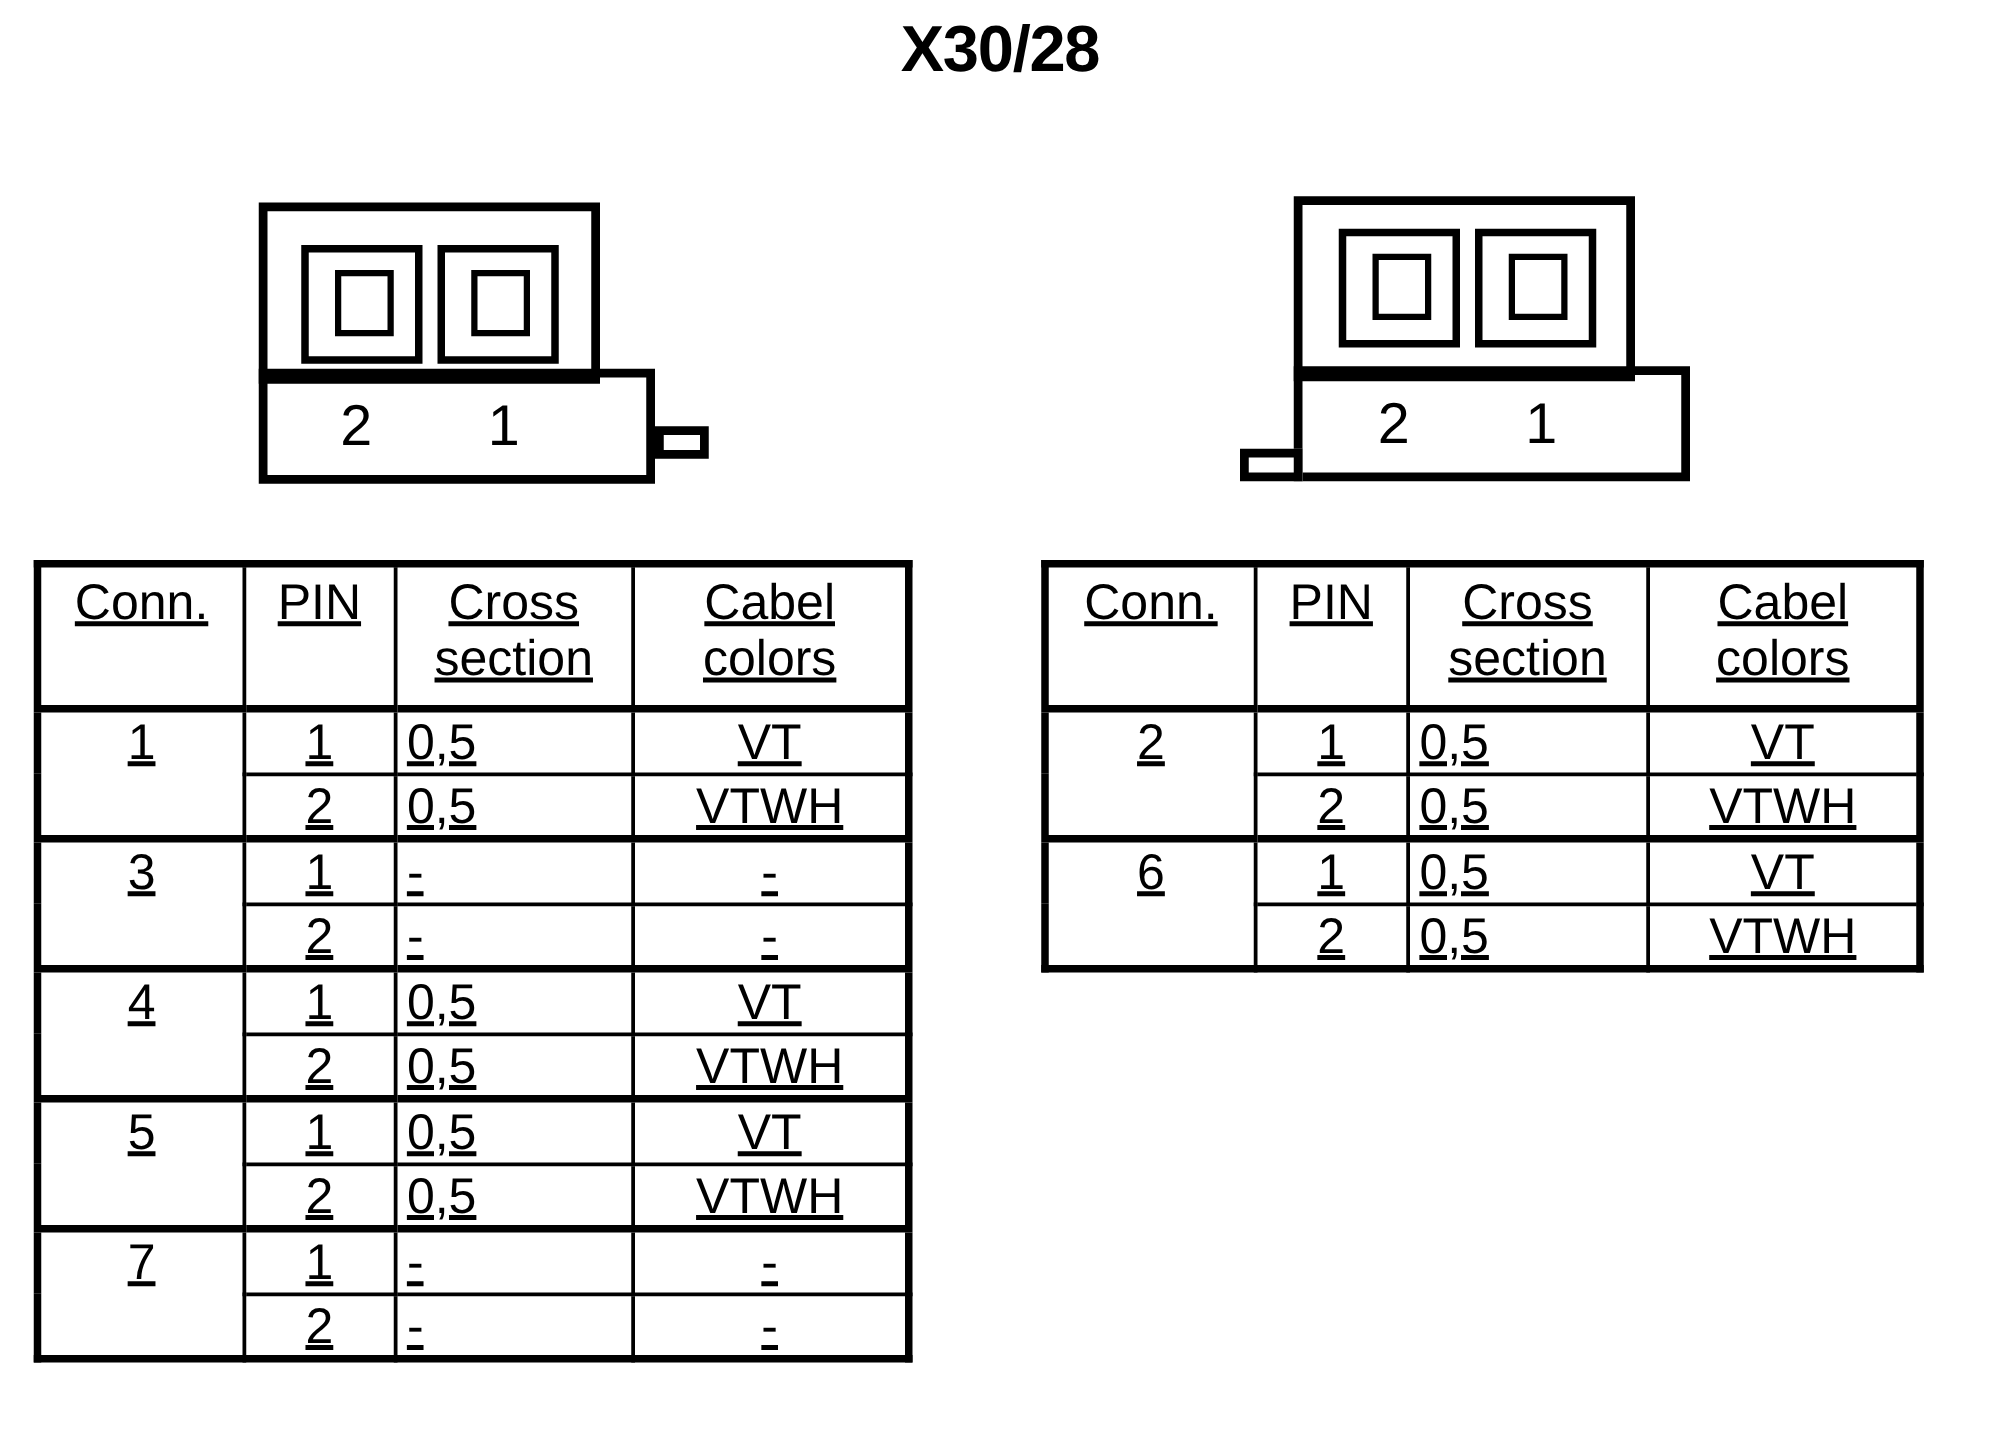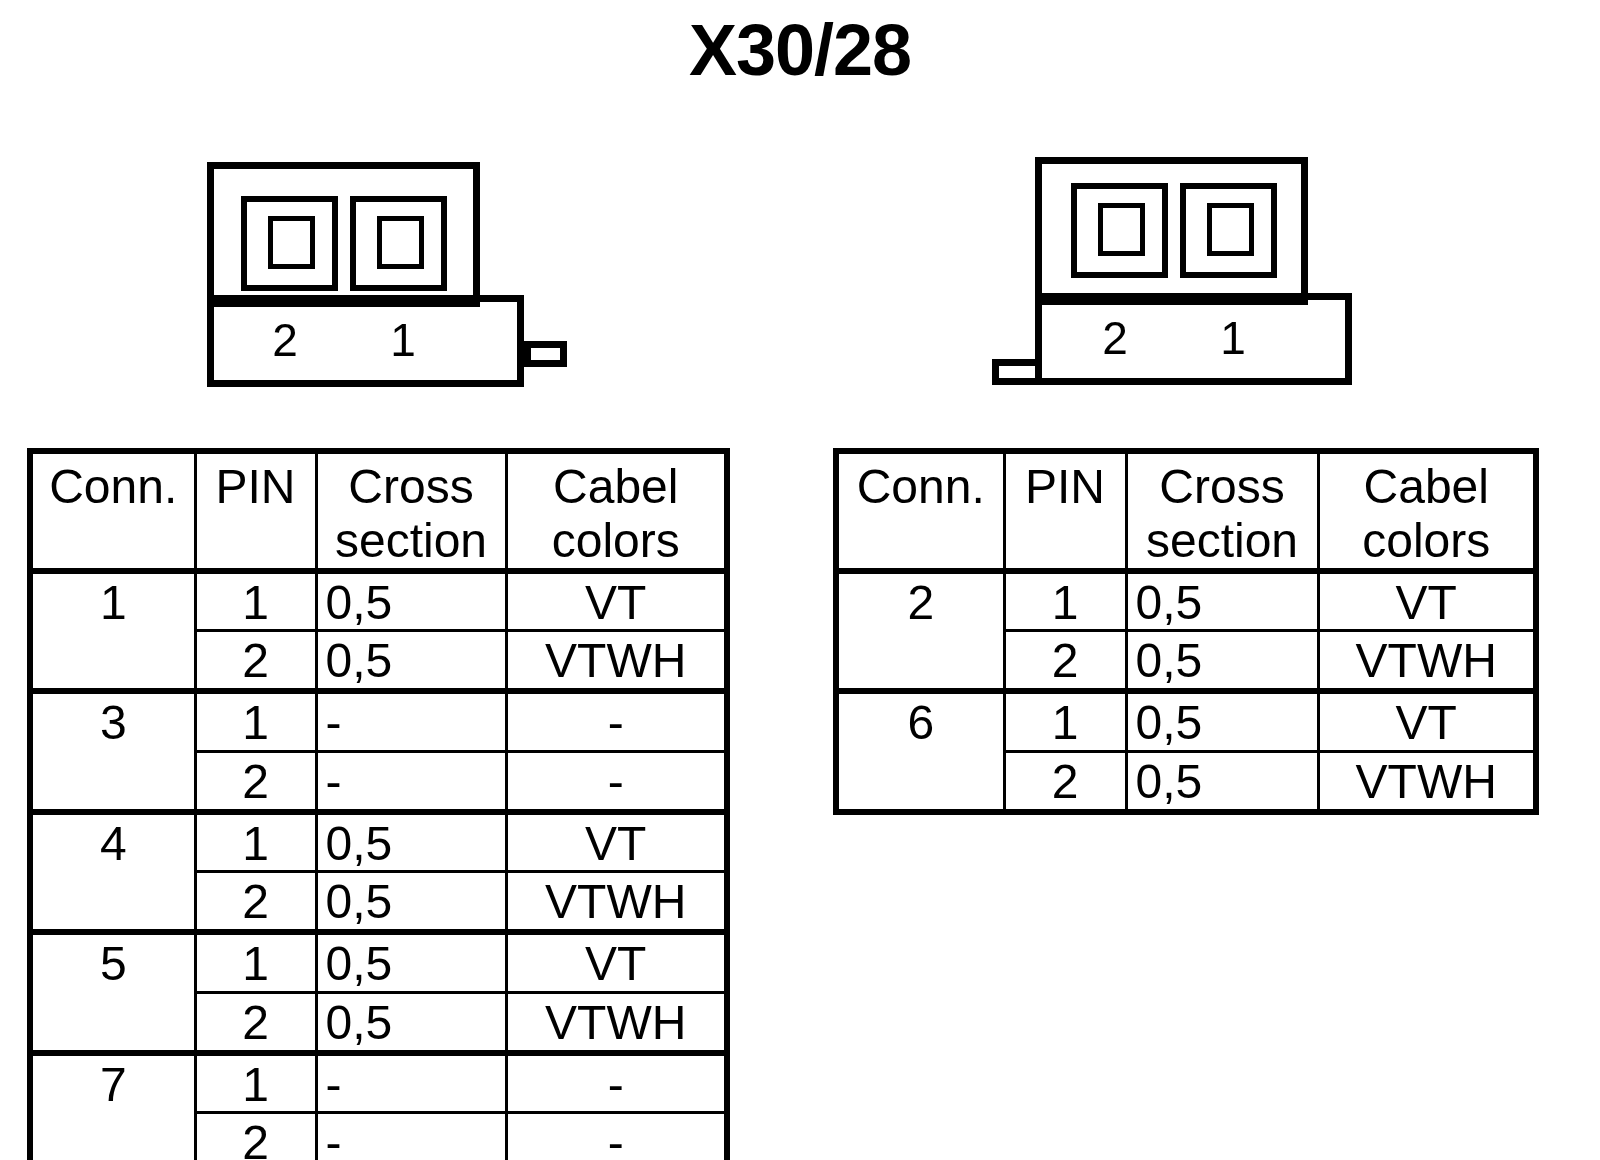--- a/index.html
+++ b/index.html
@@ -16,21 +16,21 @@
     overflow: hidden;
   }
 
   
   #page-title {
     position: absolute;
     left: 0;
     top: 14px;
     width: 1600px;
     text-align: center;
-    font-size: 72px;
+    font-size: 52px;
     font-weight: bold;
     letter-spacing: -1px;
     line-height: 1;
   }
 
   
   .connector {
     position: absolute;
   }
 
@@ -72,25 +72,26 @@
   .pinout-table {
     position: absolute;
     border-collapse: collapse;
     table-layout: fixed;
     background: #fff;
   }
   .pinout-table th,
   .pinout-table td {
     border: 3px solid #000;
     font-weight: normal;
-    font-size: 48px;
+    font-size: 40px;
     line-height: 1.12;
     padding: 0 8px;
     vertical-align: top;
     box-sizing: border-box;
+    text-decoration: underline;
   }
   .pinout-table th {
     text-align: center;
     height: 116px;
     vertical-align: top;
     padding-top: 6px;
   }
   .pinout-table td {
     height: 52px;
     padding-top: 2px;

